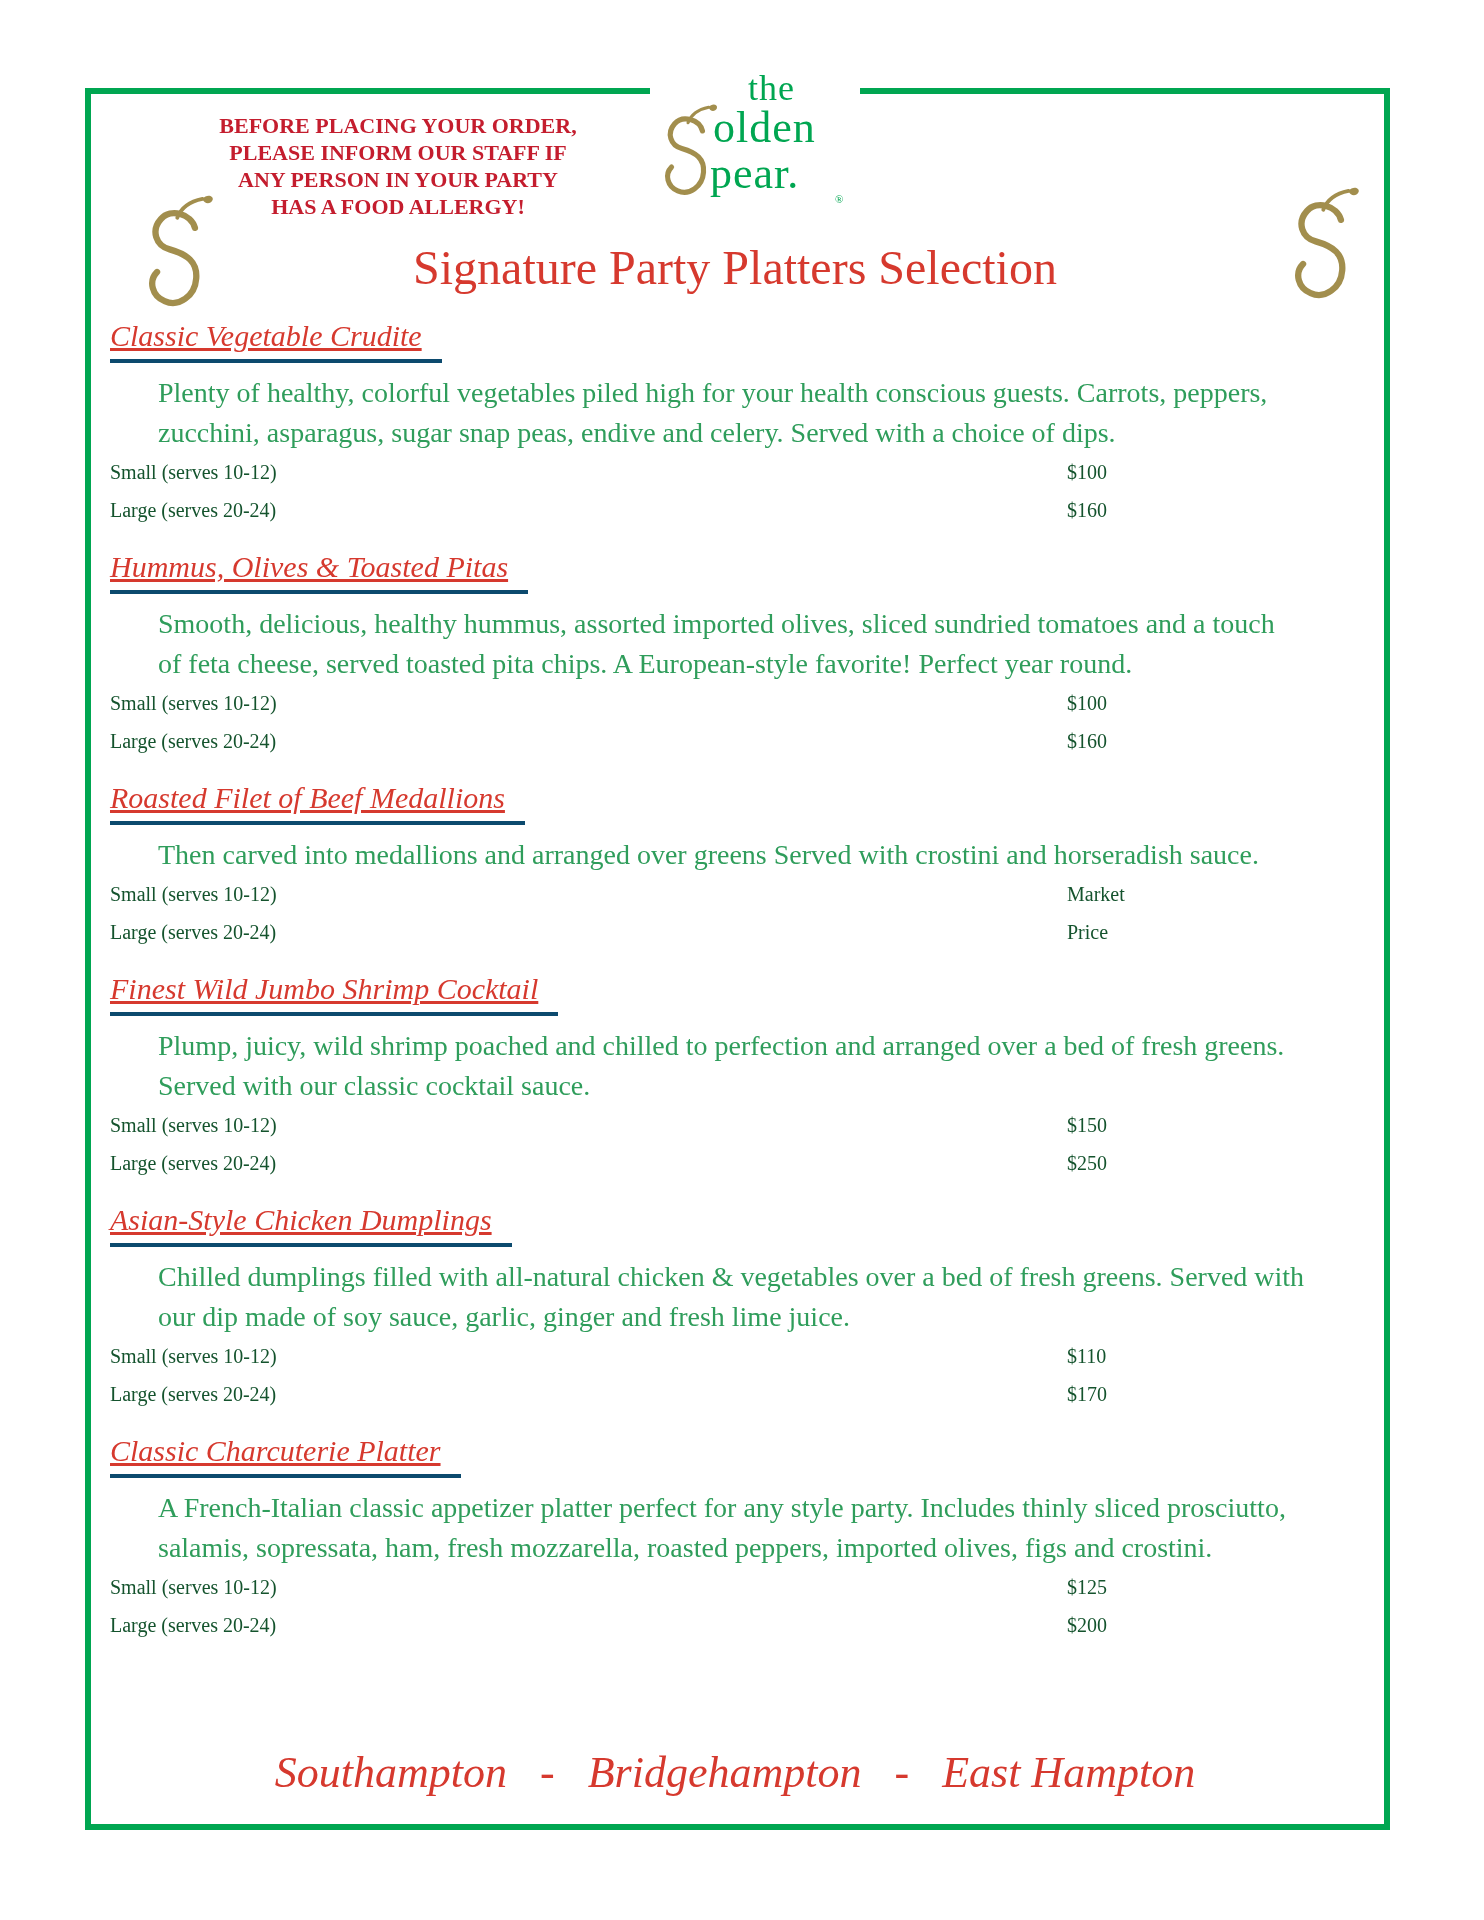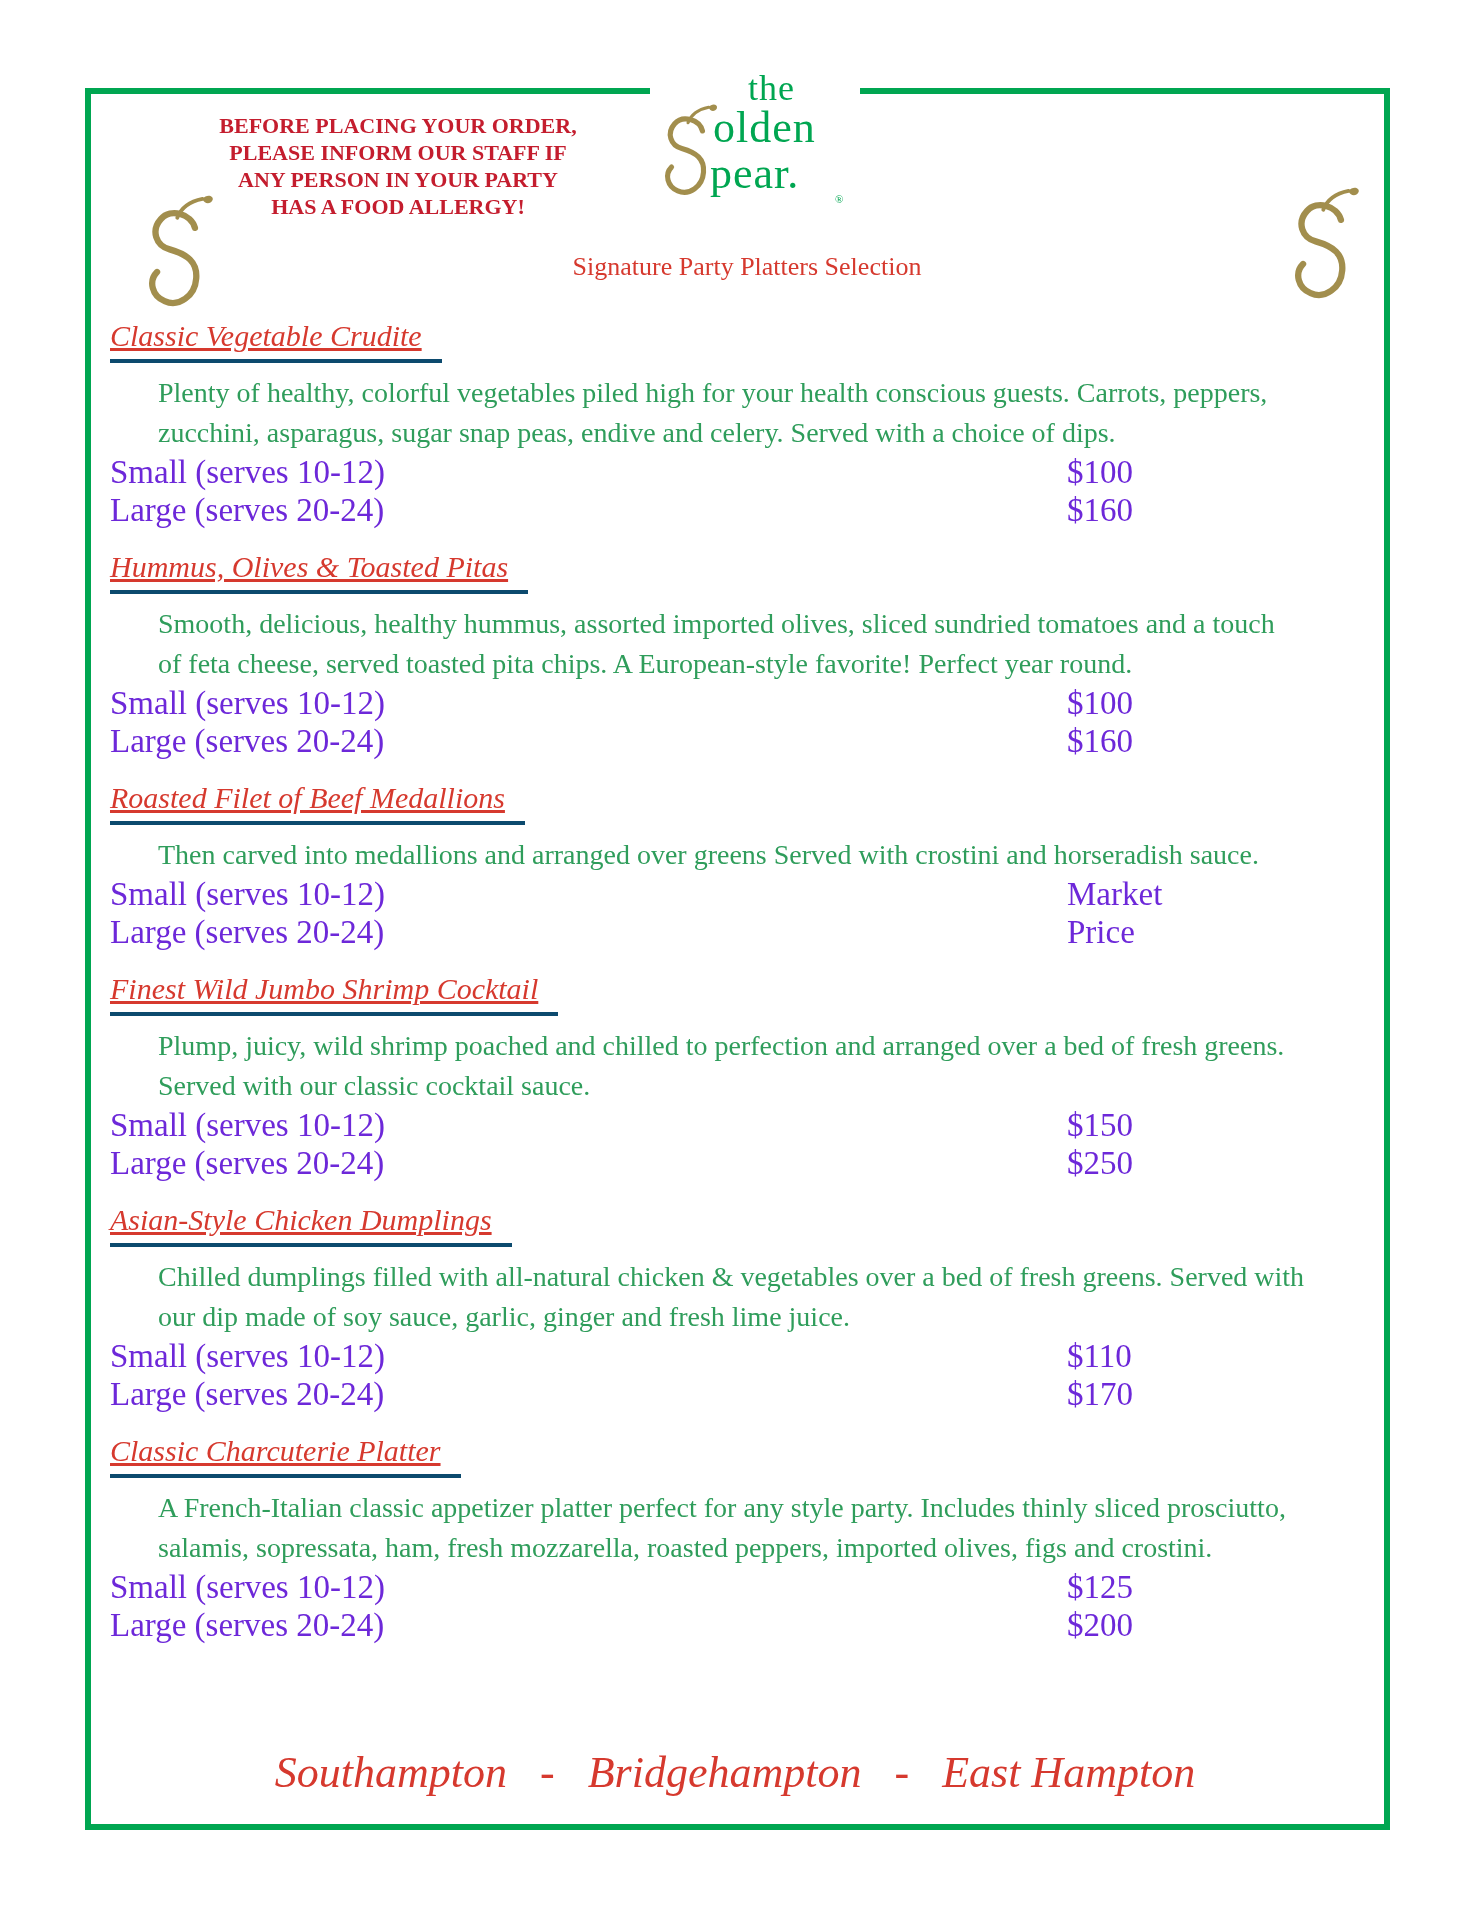--- a/index.html
+++ b/index.html
@@ -39,22 +39,22 @@
     position:absolute;left:168px;top:112px;width:460px;
     text-align:center;
     color:#c41d2e;
     font-weight:bold;
     font-size:22px;line-height:27px;
     z-index:2;
   }
   
   .title{
     position:absolute;left:85px;top:240px;width:1300px;
-    margin:12px;text-align:center;
-    font-size:26px;font-weight:normal;
+    margin:0;text-align:center;
+    font-size:48px;font-weight:normal;
     color:#d6392e;
     z-index:2;
   }
   
   .content{
     position:absolute;left:110px;top:318px;width:1262px;
     z-index:2;
   }
   .menu-section{margin:0 0 20px 0;}
   .sec-head{
@@ -69,22 +69,22 @@
     text-decoration:underline;
   }
   .desc{
     margin:10px 0 0 0;
     font-size:28px;line-height:40px;
     color:#2f9d5b;
   }
   .desc-line{display:block;margin-left:48px;}
   .price-row{
     position:relative;
-    font-size:33px;line-height:38px;
-    color:#6d28d9;
+    font-size:20px;line-height:38px;
+    color:#14532d;
   }
   .price{position:absolute;left:957px;top:0;}
   
   .footer{
     position:absolute;left:85px;top:1748px;width:1300px;
     text-align:center;
     font-style:italic;
     font-size:44px;line-height:50px;
     color:#d6392e;
     white-space:pre;

